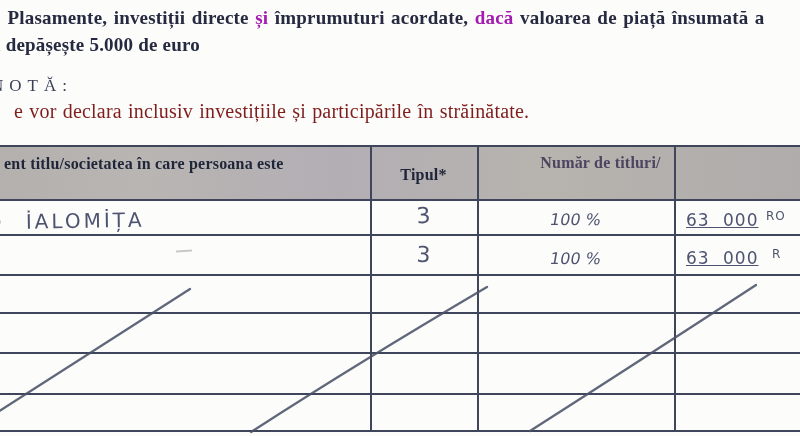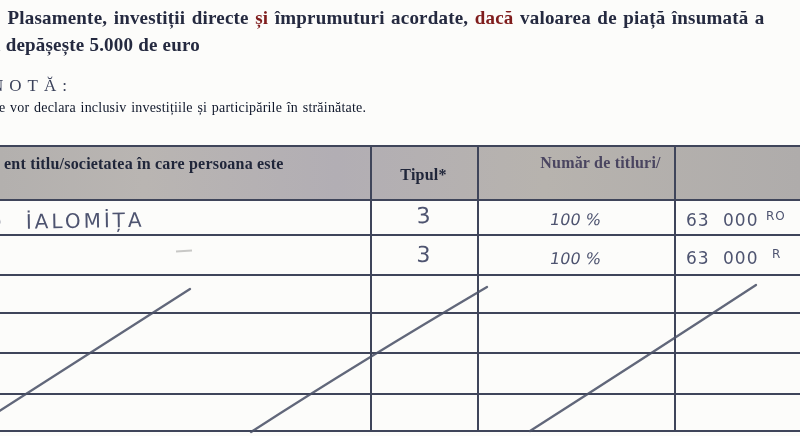--- a/index.html
+++ b/index.html
@@ -5,37 +5,37 @@
   html,body{margin:0;padding:0;background:#ffffff;}
   .canvas{
     position:relative;width:800px;height:436px;overflow:hidden;
     background:#fcfcfa;
     font-family:"Liberation Serif","DejaVu Serif",serif;
   }
   .abs{position:absolute;white-space:nowrap;}
   
   .h1{left:-4px;top:7px;font-size:19px;font-weight:bold;color:#252a40;letter-spacing:.2px;word-spacing:1.5px;}
   .h2{left:-9px;top:34px;font-size:19px;font-weight:bold;color:#252a40;letter-spacing:.2px;}
-  .tinted{color:#7f1d1d;}
+  .tinted{color:#a21caf;}
   .nota-label{left:-9px;top:76px;font-size:17px;color:#3a415a;letter-spacing:6px;}
-  .nota-text{left:-1px;top:100px;font-size:14px;color:#0f172a;letter-spacing:.2px;word-spacing:1px;}
+  .nota-text{left:-1px;top:100px;font-size:20px;color:#7f1d1d;letter-spacing:.2px;word-spacing:1px;padding-left:15px;}
   
   .header-bg{left:0;top:147px;width:800px;height:52px;
     background:linear-gradient(90deg,#b3b0ae 0%,#b9b5b2 18%,#b2aeb4 42%,#b7b3ae 68%,#afacab 100%);}
   .hline{left:0;width:800px;height:2px;background:#3f455a;}
   .vline{top:145px;width:2px;height:287px;background:#3f455a;}
   .th{font-weight:bold;color:#20263a;font-size:16px;letter-spacing:.2px;}
   .th-c{text-align:center;}
   .th-faded{color:#4a4560;padding-left:25px;}
   
   .hw{font-family:"DejaVu Sans",sans-serif;color:#4e5470;}
   .hw-emitent{left:-14px;top:209px;font-size:20px;letter-spacing:3px;word-spacing:12px;transform:rotate(-1deg);}
   .hw-tip{left:370px;width:107px;text-align:center;font-size:22px;}
   .hw-num{left:477px;width:197px;text-align:center;font-size:16px;transform:skewX(-10deg);}
-  .hw-val{left:686px;font-size:17px;letter-spacing:1px;word-spacing:7px;}
+  .hw-val{left:686px;font-size:17px;letter-spacing:1px;word-spacing:7px;text-decoration:underline;}
   .hw-cur{font-size:12px;letter-spacing:1px;}
   .smudge{left:176px;top:250px;width:16px;height:2px;background:#c8c8c6;transform:rotate(-4deg);}
   svg.strikes{position:absolute;left:0;top:0;pointer-events:none;}
 </style>
 </head>
 <body>
 
 <div class="canvas">
 
   <div class="abs h1"><span>. Plasamente, investiții directe </span><span class="tinted">și</span><span> împrumuturi acordate, </span><span class="tinted">dacă</span><span> valoarea de piață însumată a</span></div>

